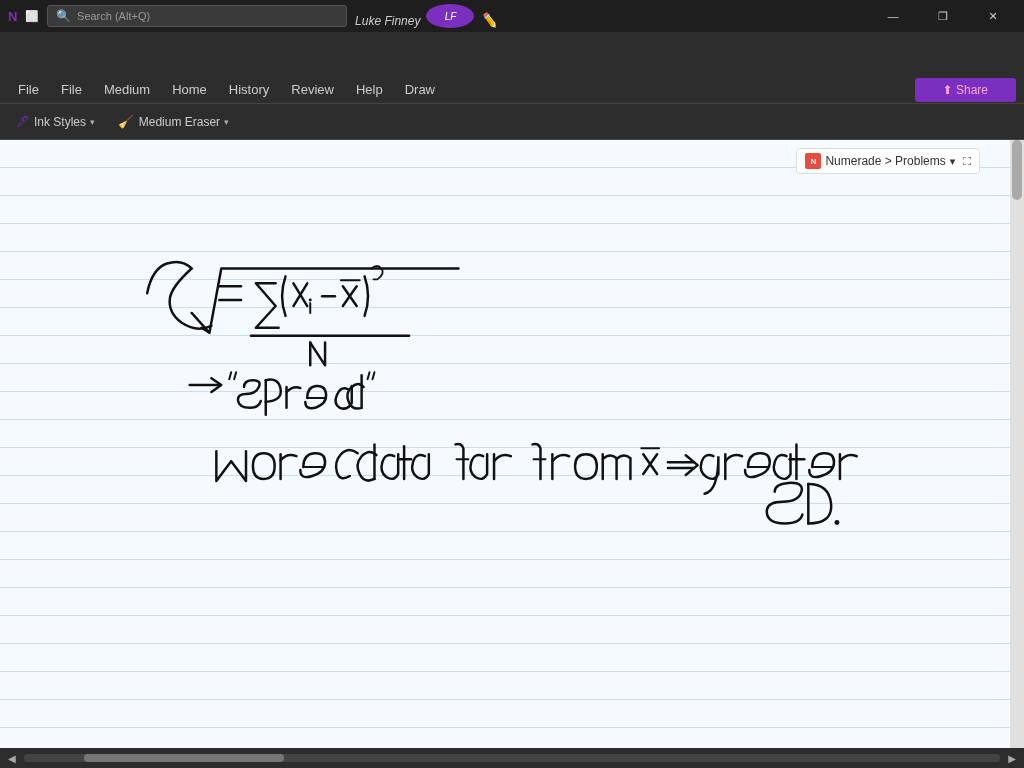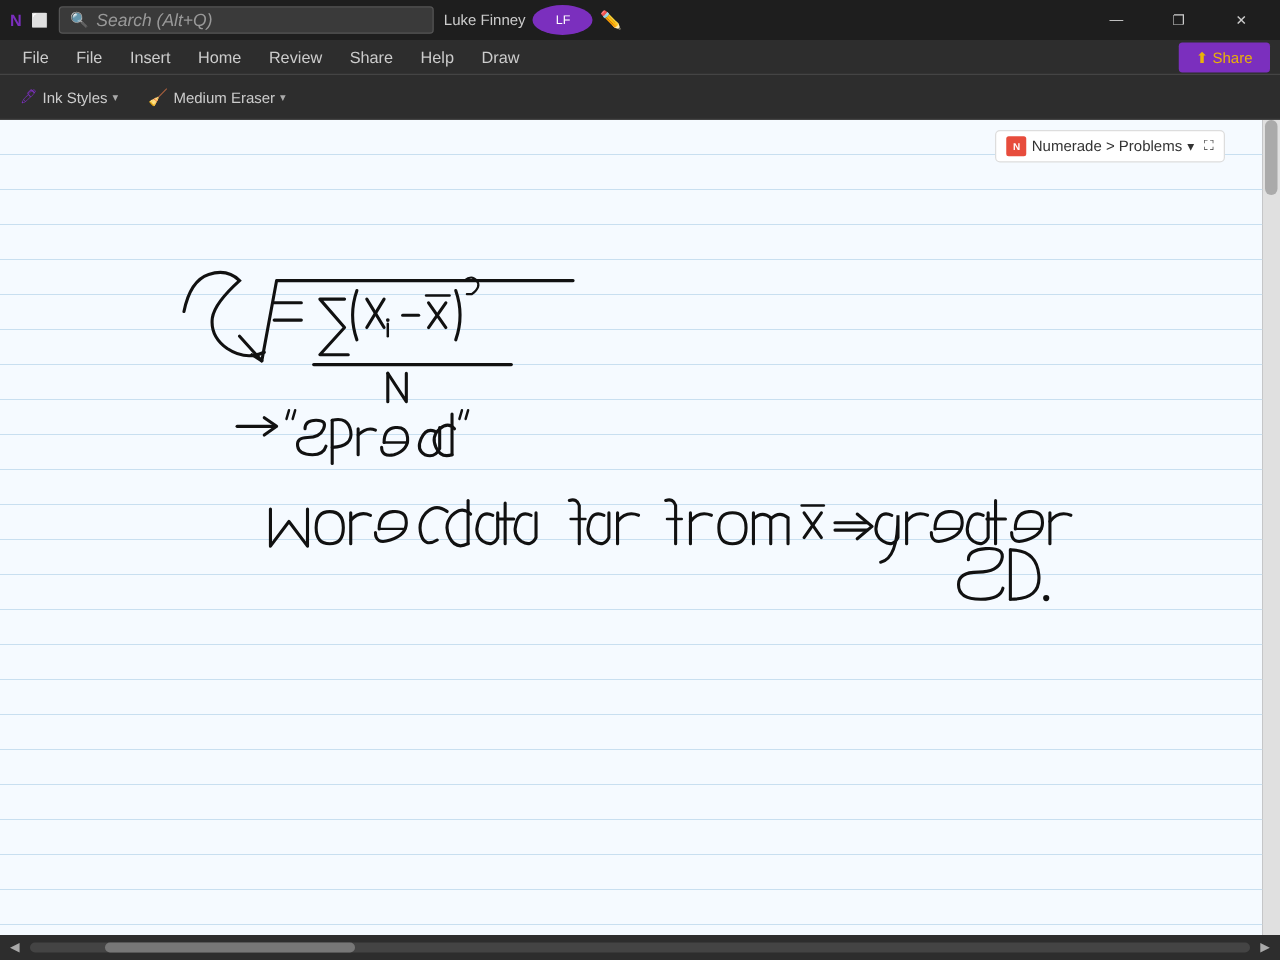--- a/index.html
+++ b/index.html
@@ -22,32 +22,33 @@
       border: 1px solid #555;
       border-radius: 3px;
       width: 300px;
       display: flex;
       align-items: center;
       padding: 0 8px;
       gap: 6px;
       color: #aaa;
       font-size: 12px;
     }
-    .avatar-area { display: flex; align-items: center; gap: 6px; color: #ccc; font-size: 12px; }
+    .avatar-area { display: flex; align-items: flex-end; gap: 6px; color: #ccc; font-size: 12px; font-style: italic; }
     .avatar { width: 48px; height: 24px; border-radius: 50%; background: #7b2fbe; display: flex; align-items: center; justify-content: center; color: white; font-size: 10px; }
 
     
     #menu-bar {
       height: 28px;
       background: #2d2d2d;
       display: flex;
       align-items: center;
       padding: 0 8px;
       gap: 2px;
       border-bottom: 1px solid #444;
+      margin-top: 44px;
     }
     .menu-item { color: #ccc; font-size: 13px; padding: 4px 10px; cursor: pointer; border-radius: 3px; }
 
     
     #toolbar {
       height: 36px;
       background: #2d2d2d;
       display: flex;
       align-items: center;
       padding: 0 8px;
@@ -58,23 +59,23 @@
       display: flex; align-items: center; gap: 4px;
       color: #ccc; font-size: 12px; padding: 4px 8px;
       cursor: pointer; border-radius: 3px;
     }
     .toolbar-btn .dropdown-arrow { font-size: 9px; color: #aaa; }
     .eraser-icon { color: #e8a0ff; }
 
     
     .share-btn {
       background: #7b2fbe;
-      color: #eab308;
+      color: #f9a8d4;
       font-size: 12px;
-      padding: 5px 14px;
+      padding: 5px 28px;
       border-radius: 3px;
       cursor: pointer;
       display: flex; align-items: center; gap: 4px;
       margin-left: auto;
     }
 
     
     #main { display: flex; height: calc(768px - 96px); }
 
     
@@ -162,41 +163,41 @@
     .bottom-arrow { color: #aaa; font-size: 10px; cursor: pointer; }
   </style>
 </head>
 <body>
 
 <div id="title-bar">
   <span style="color:#7b2fbe; font-weight:bold; font-size:13px;">N</span>
   <span style="color:#999; font-size:11px;">⬜</span>
   <div class="search-bar">
     <span style="color:#999;">🔍</span>
-    <span style="color:#999; font-size:14px;font-style:italic;">Search (Alt+Q)</span>
+    <span style="color:#999; font-size:11px;">Search (Alt+Q)</span>
   </div>
   <div class="avatar-area">
     <span>Luke Finney</span>
     <div class="avatar">LF</div>
     <span style="color:#ccc; font-size:14px;">✏️</span>
   </div>
   <div class="window-controls">
     <div class="win-btn">—</div>
     <div class="win-btn">❐</div>
     <div class="win-btn close">✕</div>
   </div>
 </div>
 
 <div id="menu-bar">
   <div class="menu-item">File</div>
   <div class="menu-item">File</div>
-  <div class="menu-item">Insert</div>
+  <div class="menu-item">Medium</div>
   <div class="menu-item">Home</div>
+  <div class="menu-item">History</div>
   <div class="menu-item">Review</div>
-  <div class="menu-item">Share</div>
   <div class="menu-item">Help</div>
   <div class="menu-item">Draw</div>
   <div class="share-btn">⬆ Share</div>
 </div>
 
 <div id="toolbar">
   <div class="toolbar-btn">
     <span style="color:#7b2fbe; font-size:11px;">🖊</span>
     <span>Ink Styles</span>
     <span class="dropdown-arrow">▾</span>

